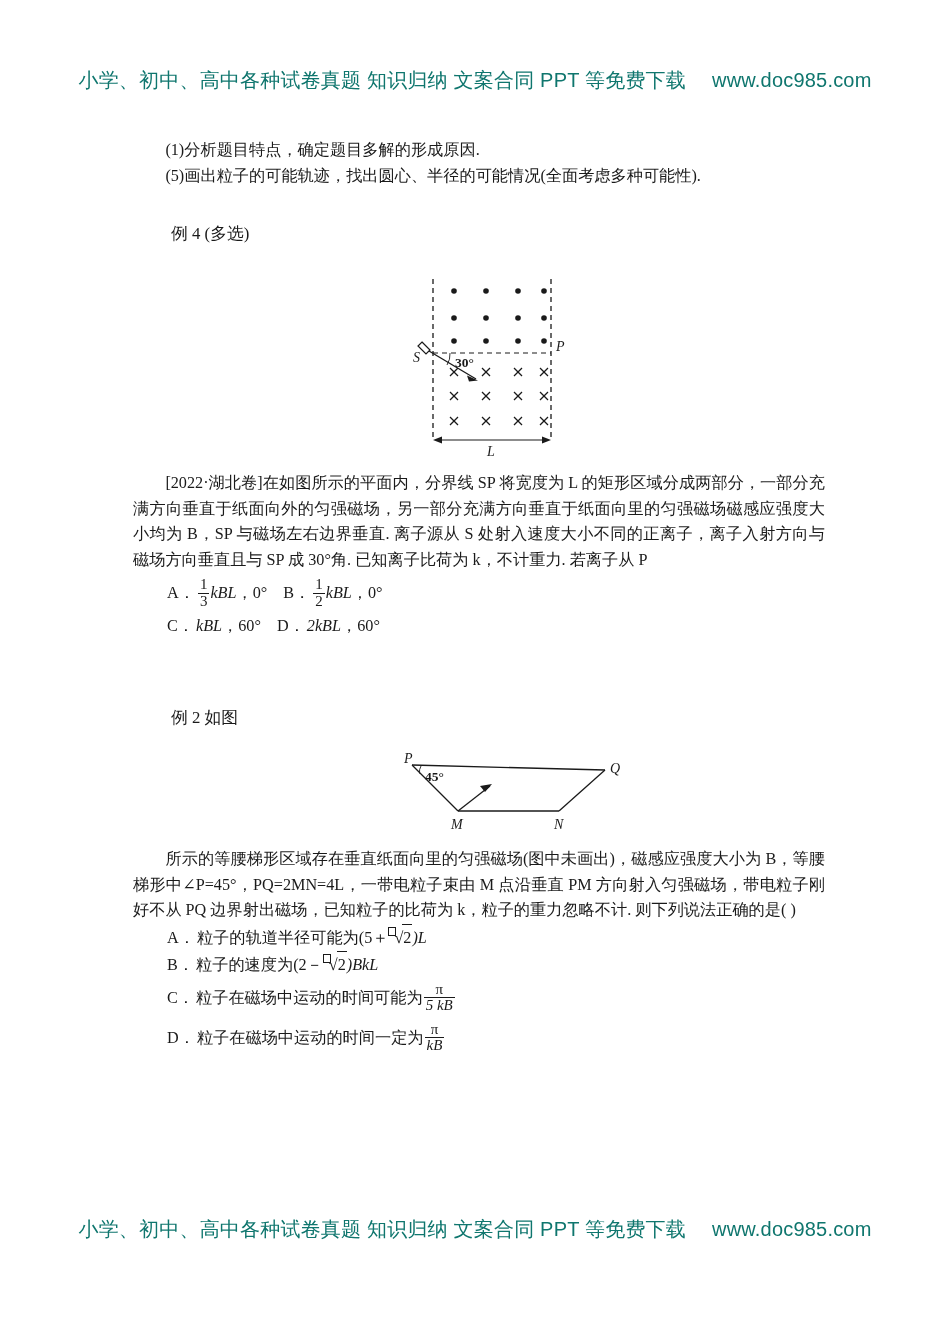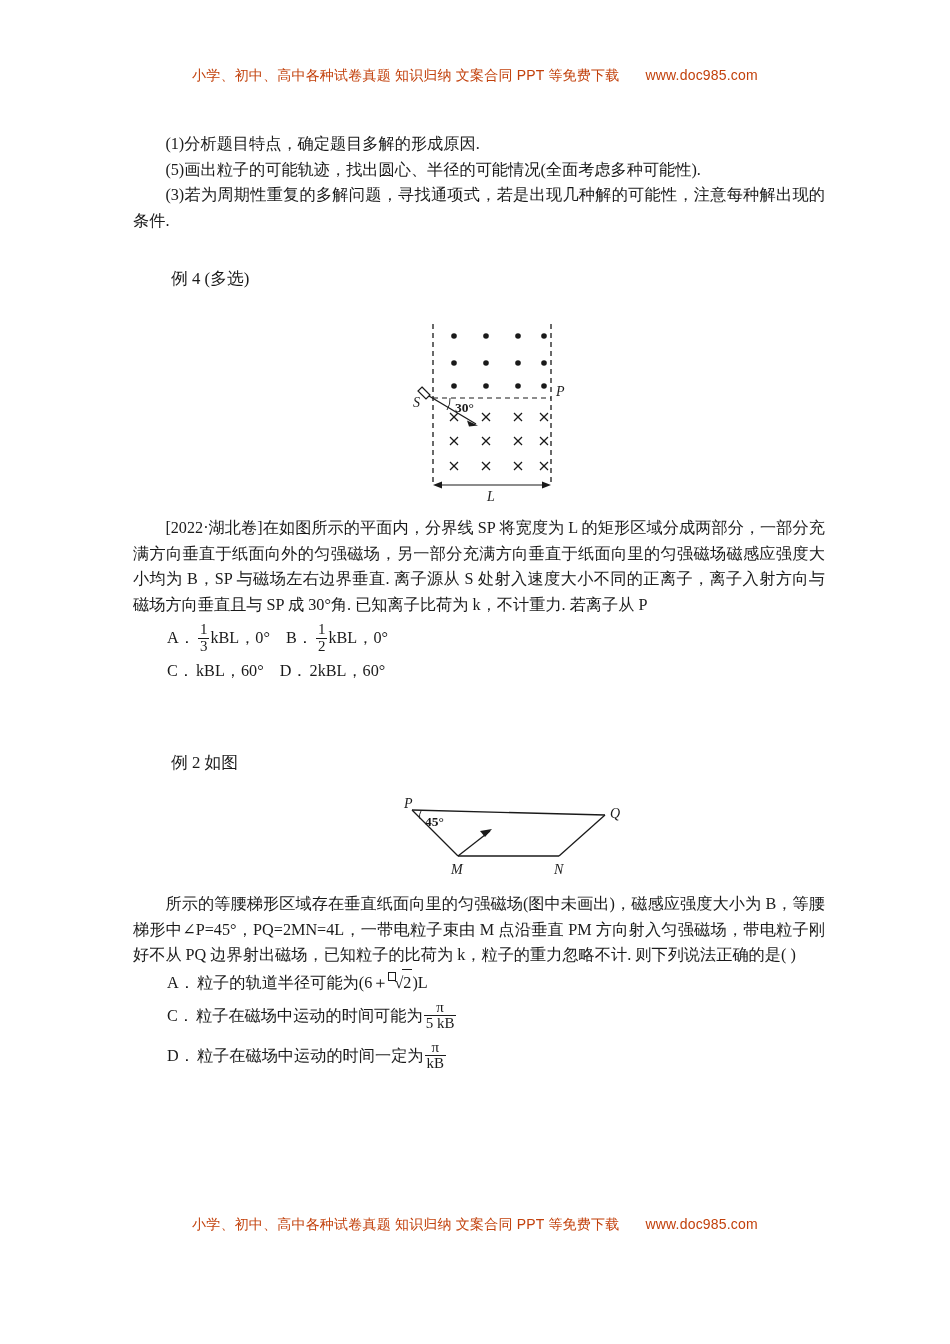--- a/index.html
+++ b/index.html
@@ -19,49 +19,49 @@
     position: absolute;
     inset: 0;
   }
   
   .watermark {
     position: absolute;
     left: 0;
     width: 950px;
     text-align: center;
     font-family: "Liberation Sans", "DejaVu Sans", sans-serif;
-    font-size: 14px;
-    color: #c2410c;
+    font-size: 20px;
+    color: #0f766e;
     letter-spacing: 0.2px;
     white-space: nowrap;
   }
   .watermark .wm-url {
     display: inline-block;
     margin-left: 26px;
     font-family: "Liberation Sans", "DejaVu Sans", sans-serif;
   }
   #header-watermark { top: 67px; }
   #footer-watermark { top: 1216px; }
 
   
   .content {
     position: absolute;
     left: 133px;
-    top: 132px;
+    top: 138px;
     width: 692px;
   }
   p.para {
     margin: 0;
     font-size: 16.2px;
     line-height: 25.5px;
     text-align: justify;
     text-justify: inter-ideograph;
   }
   p.indent { text-indent: 2em; }
-  .it { font-family: "Liberation Serif", serif; }
+  .it { font-style: italic; font-family: "Liberation Serif", serif; }
 
   .example-head {
     margin: 10px;
     font-size: 16.8px;
     line-height: 26px;
     padding-left: 28px;
   }
 
   .spacer-sm { height: 12px; }
   .spacer-md { height: 22px; }
@@ -137,21 +137,20 @@
 <div class="page">
 
   <div class="watermark" id="header-watermark">
     <span>小学、初中、高中各种试卷真题  知识归纳  文案合同  PPT 等免费下载</span><span class="wm-url">www.doc985.com</span>
   </div>
 
   <div class="content">
 
     <p class="para indent">(1)分析题目特点，确定题目多解的形成原因.</p>
     <p class="para indent">(5)画出粒子的可能轨迹，找出圆心、半径的可能情况(全面考虑多种可能性).</p>
-    <p class="para indent">(3)若为周期性重复的多解问题，寻找通项式，若是出现几种解的可能性，注意每种解出现的条件.</p>
 
     <div class="spacer-md"></div>
 
     <p class="example-head">例  4 (多选)</p>
 
     <div class="spacer-sm"></div>
 
     <div class="figure" id="figure-fourfield">
       <svg width="692" height="190" viewBox="0 0 692 190">
 
@@ -264,23 +263,26 @@
         <text class="lbl" x="318" y="76">M</text>
         <text class="lbl" x="421" y="76">N</text>
       </svg>
     </div>
 
     <div class="spacer-sm"></div>
 
     <p class="para indent">所示的等腰梯形区域存在垂直纸面向里的匀强磁场(图中未画出)，磁感应强度大小为 B，等腰梯形中∠P=45°，PQ=2MN=4L，一带电粒子束由 M 点沿垂直 PM 方向射入匀强磁场，带电粒子刚好不从 PQ 边界射出磁场，已知粒子的比荷为 k，粒子的重力忽略不计. 则下列说法正确的是(    )</p>
 
     <p class="opt-row">
-      <span class="opt-label">A．</span><span>粒子的轨道半径可能为(6＋</span><span class="rad"><span class="boxglyph"></span><span class="radsign">√</span><span class="radicand">2</span></span><span class="it">)L</span>
-    </p>
-
+      <span class="opt-label">A．</span><span>粒子的轨道半径可能为(5＋</span><span class="rad"><span class="boxglyph"></span><span class="radsign">√</span><span class="radicand">2</span></span><span class="it">)L</span>
+    </p>
+
+    <p class="opt-row">
+      <span class="opt-label">B．</span><span>粒子的速度为(2－</span><span class="rad"><span class="boxglyph"></span><span class="radsign">√</span><span class="radicand">2</span></span><span class="it">)BkL</span>
+    </p>
 
     <p class="opt-row tall">
       <span class="opt-label">C．</span><span>粒子在磁场中运动的时间可能为</span><span class="frac"><span class="num">π</span><span class="den it">5 kB</span></span>
     </p>
 
     <p class="opt-row tall">
       <span class="opt-label">D．</span><span>粒子在磁场中运动的时间一定为</span><span class="frac"><span class="num">π</span><span class="den it">kB</span></span>
     </p>
 
   </div>

